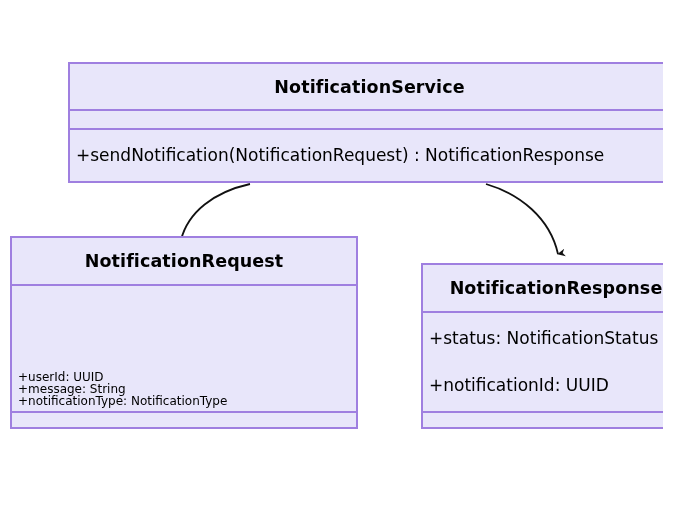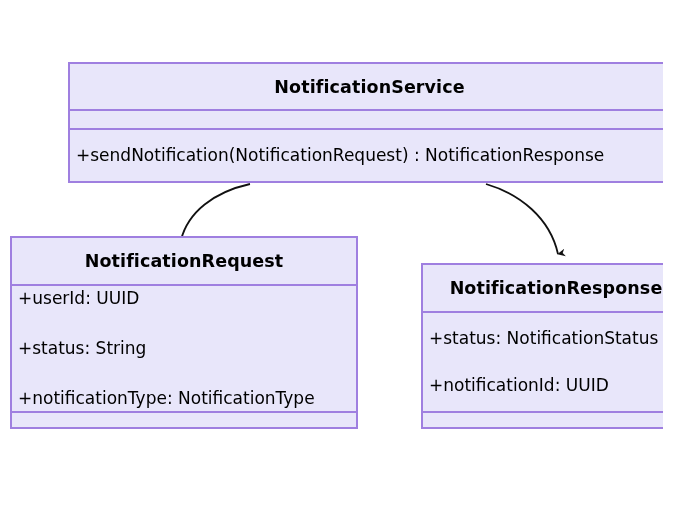--- a/index.html
+++ b/index.html
@@ -82,22 +82,22 @@
     top: 236px;
     width: 348px;
     height: 193px;
   }
   #class-notification-request .class-title {
     height: 46px;
     font-size: 17.5px;
   }
   #class-notification-request .members {
     height: 127px;
-    font-size: 17px;
-    justify-content: space-between;
+    font-size: 12px;
+    justify-content: flex-end;
     padding-top: 4px;
     padding-bottom: 4px;
   }
   #class-notification-request .empty-compartment {
     height: 16px;
   }
 
   
   #class-notification-response {
     left: 421px;
@@ -152,21 +152,21 @@
     <div class="compartment empty-compartment"></div>
     <div class="compartment members">
       <div class="member-row">+sendNotification(NotificationRequest) : NotificationResponse</div>
     </div>
   </div>
 
   <div class="uml-class" id="class-notification-request">
     <div class="compartment class-title">NotificationRequest</div>
     <div class="compartment members">
       <div class="member-row">+userId: UUID</div>
-      <div class="member-row">+status: String</div>
+      <div class="member-row">+message: String</div>
       <div class="member-row">+notificationType: NotificationType</div>
     </div>
     <div class="compartment empty-compartment"></div>
   </div>
 
   <div class="uml-class" id="class-notification-response">
     <div class="compartment class-title">NotificationResponse</div>
     <div class="compartment members">
       <div class="member-row">+status: NotificationStatus</div>
       <div class="member-row">+notificationId: UUID</div>

